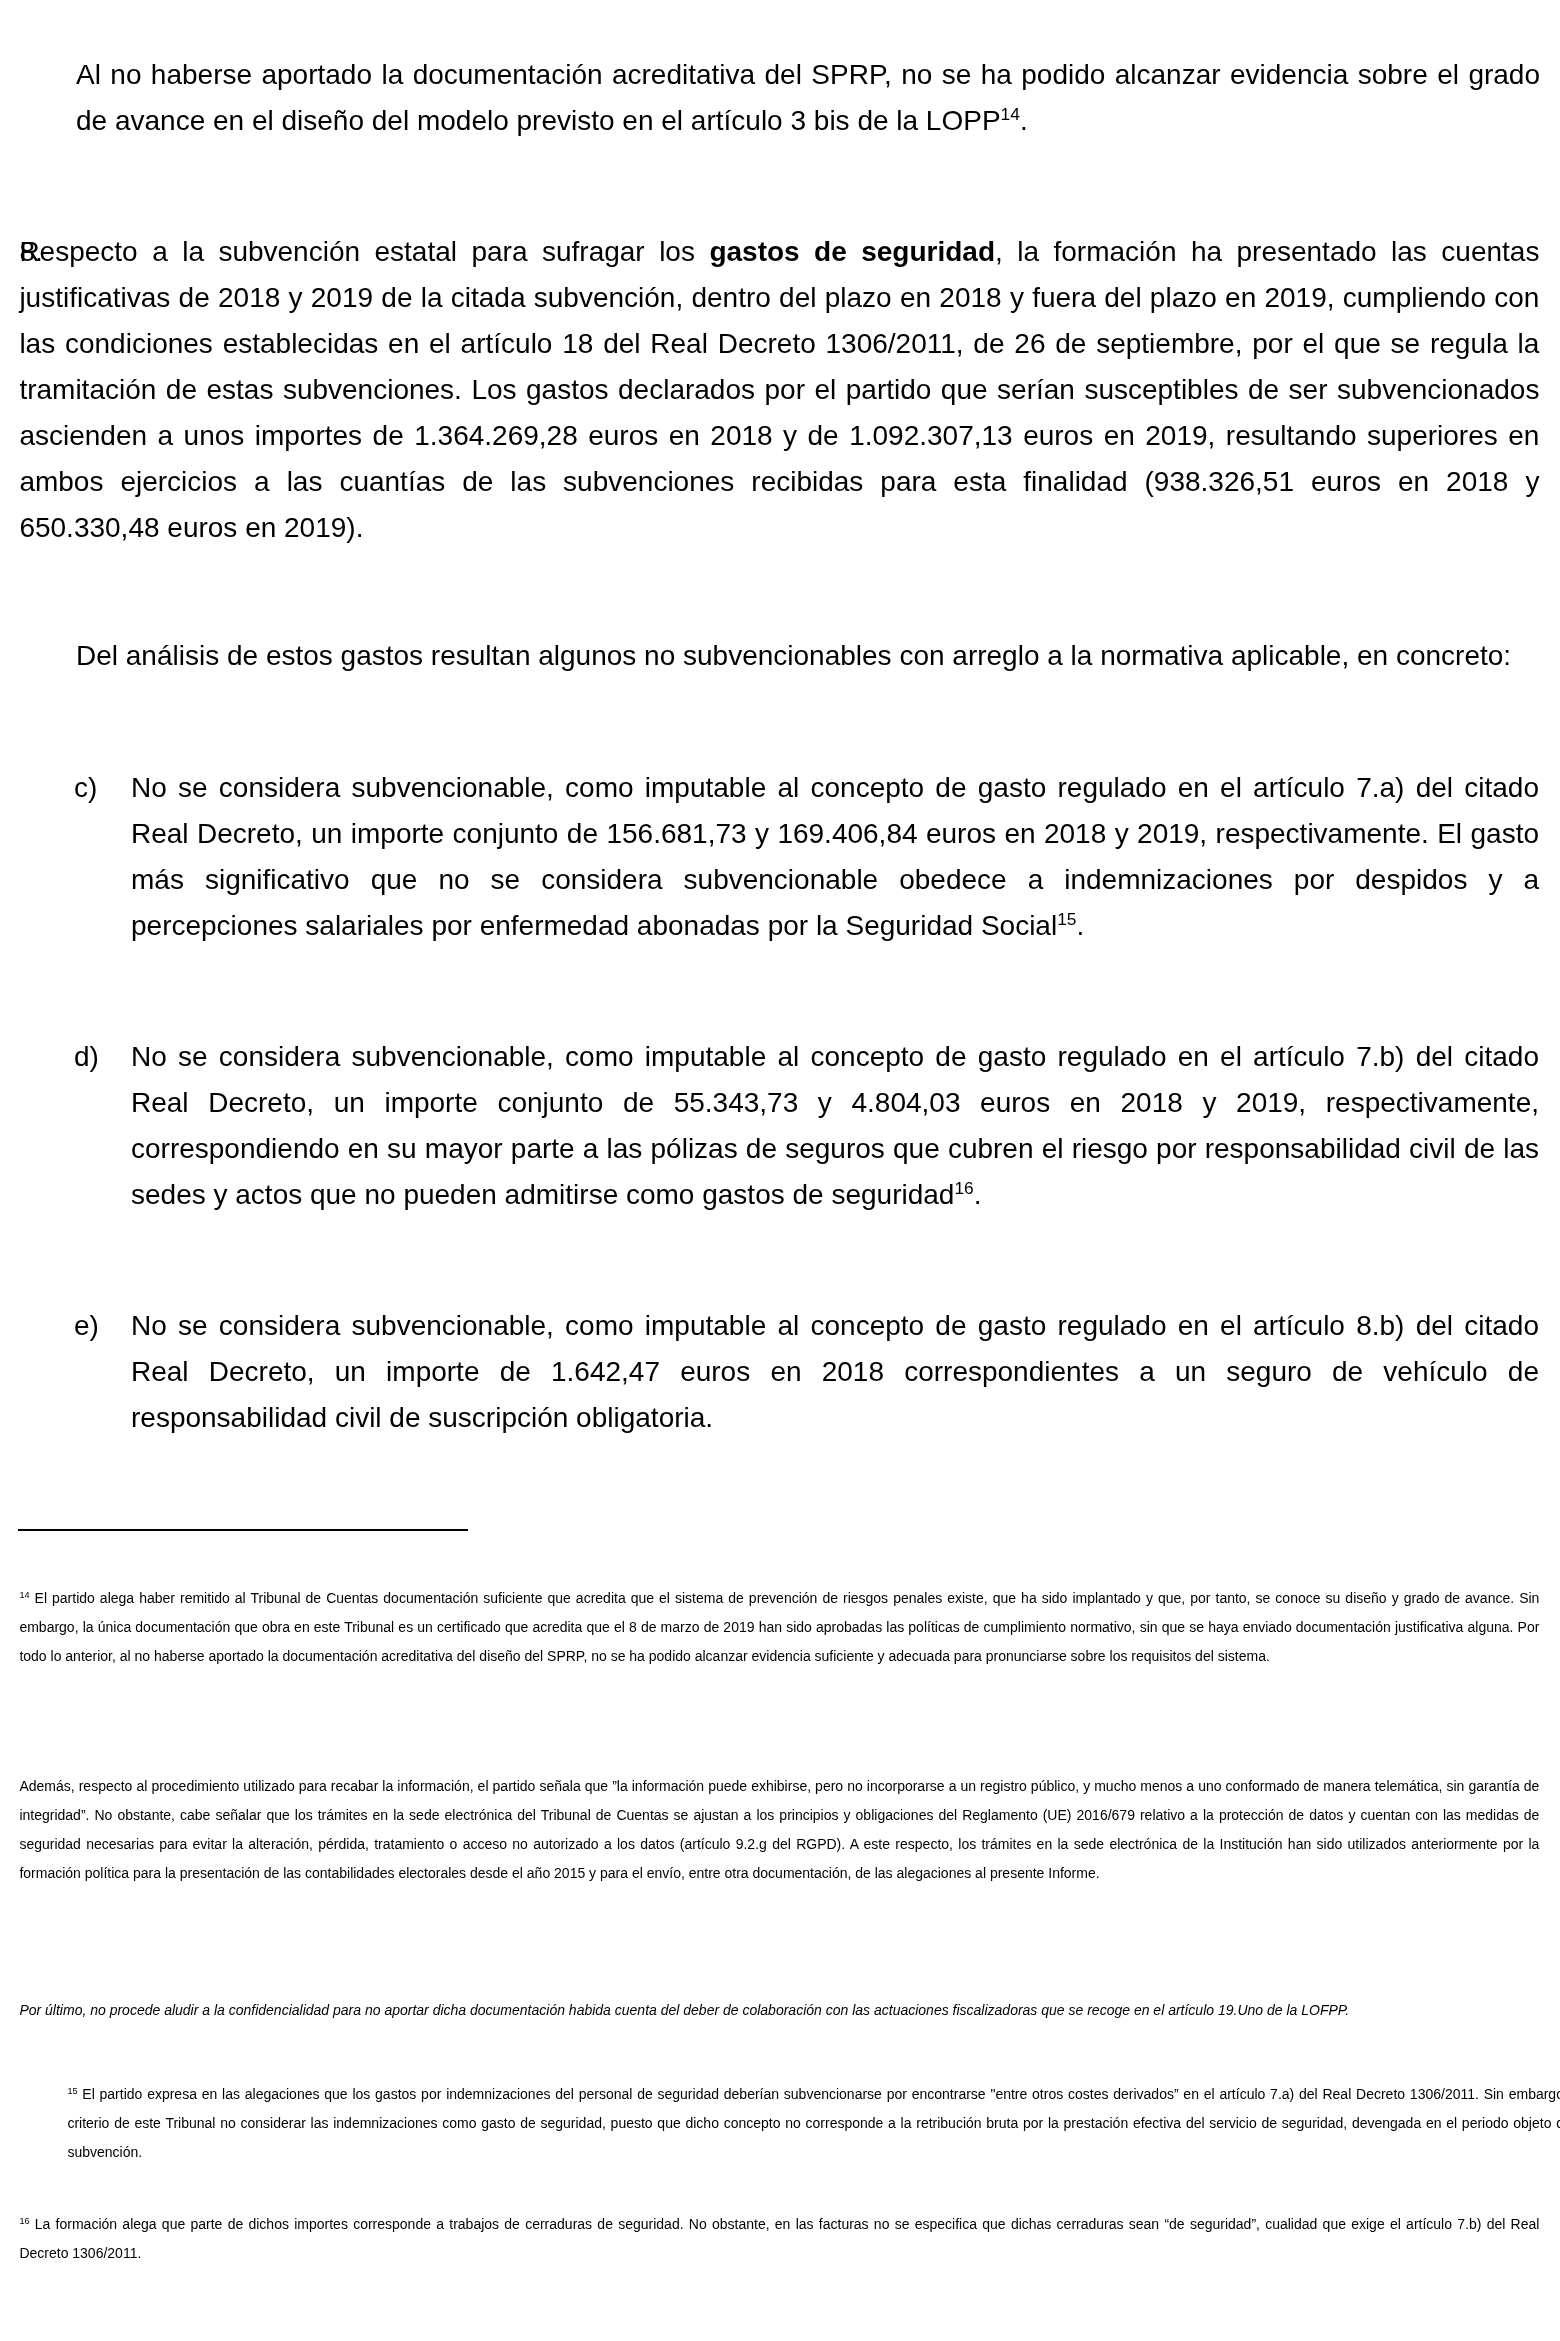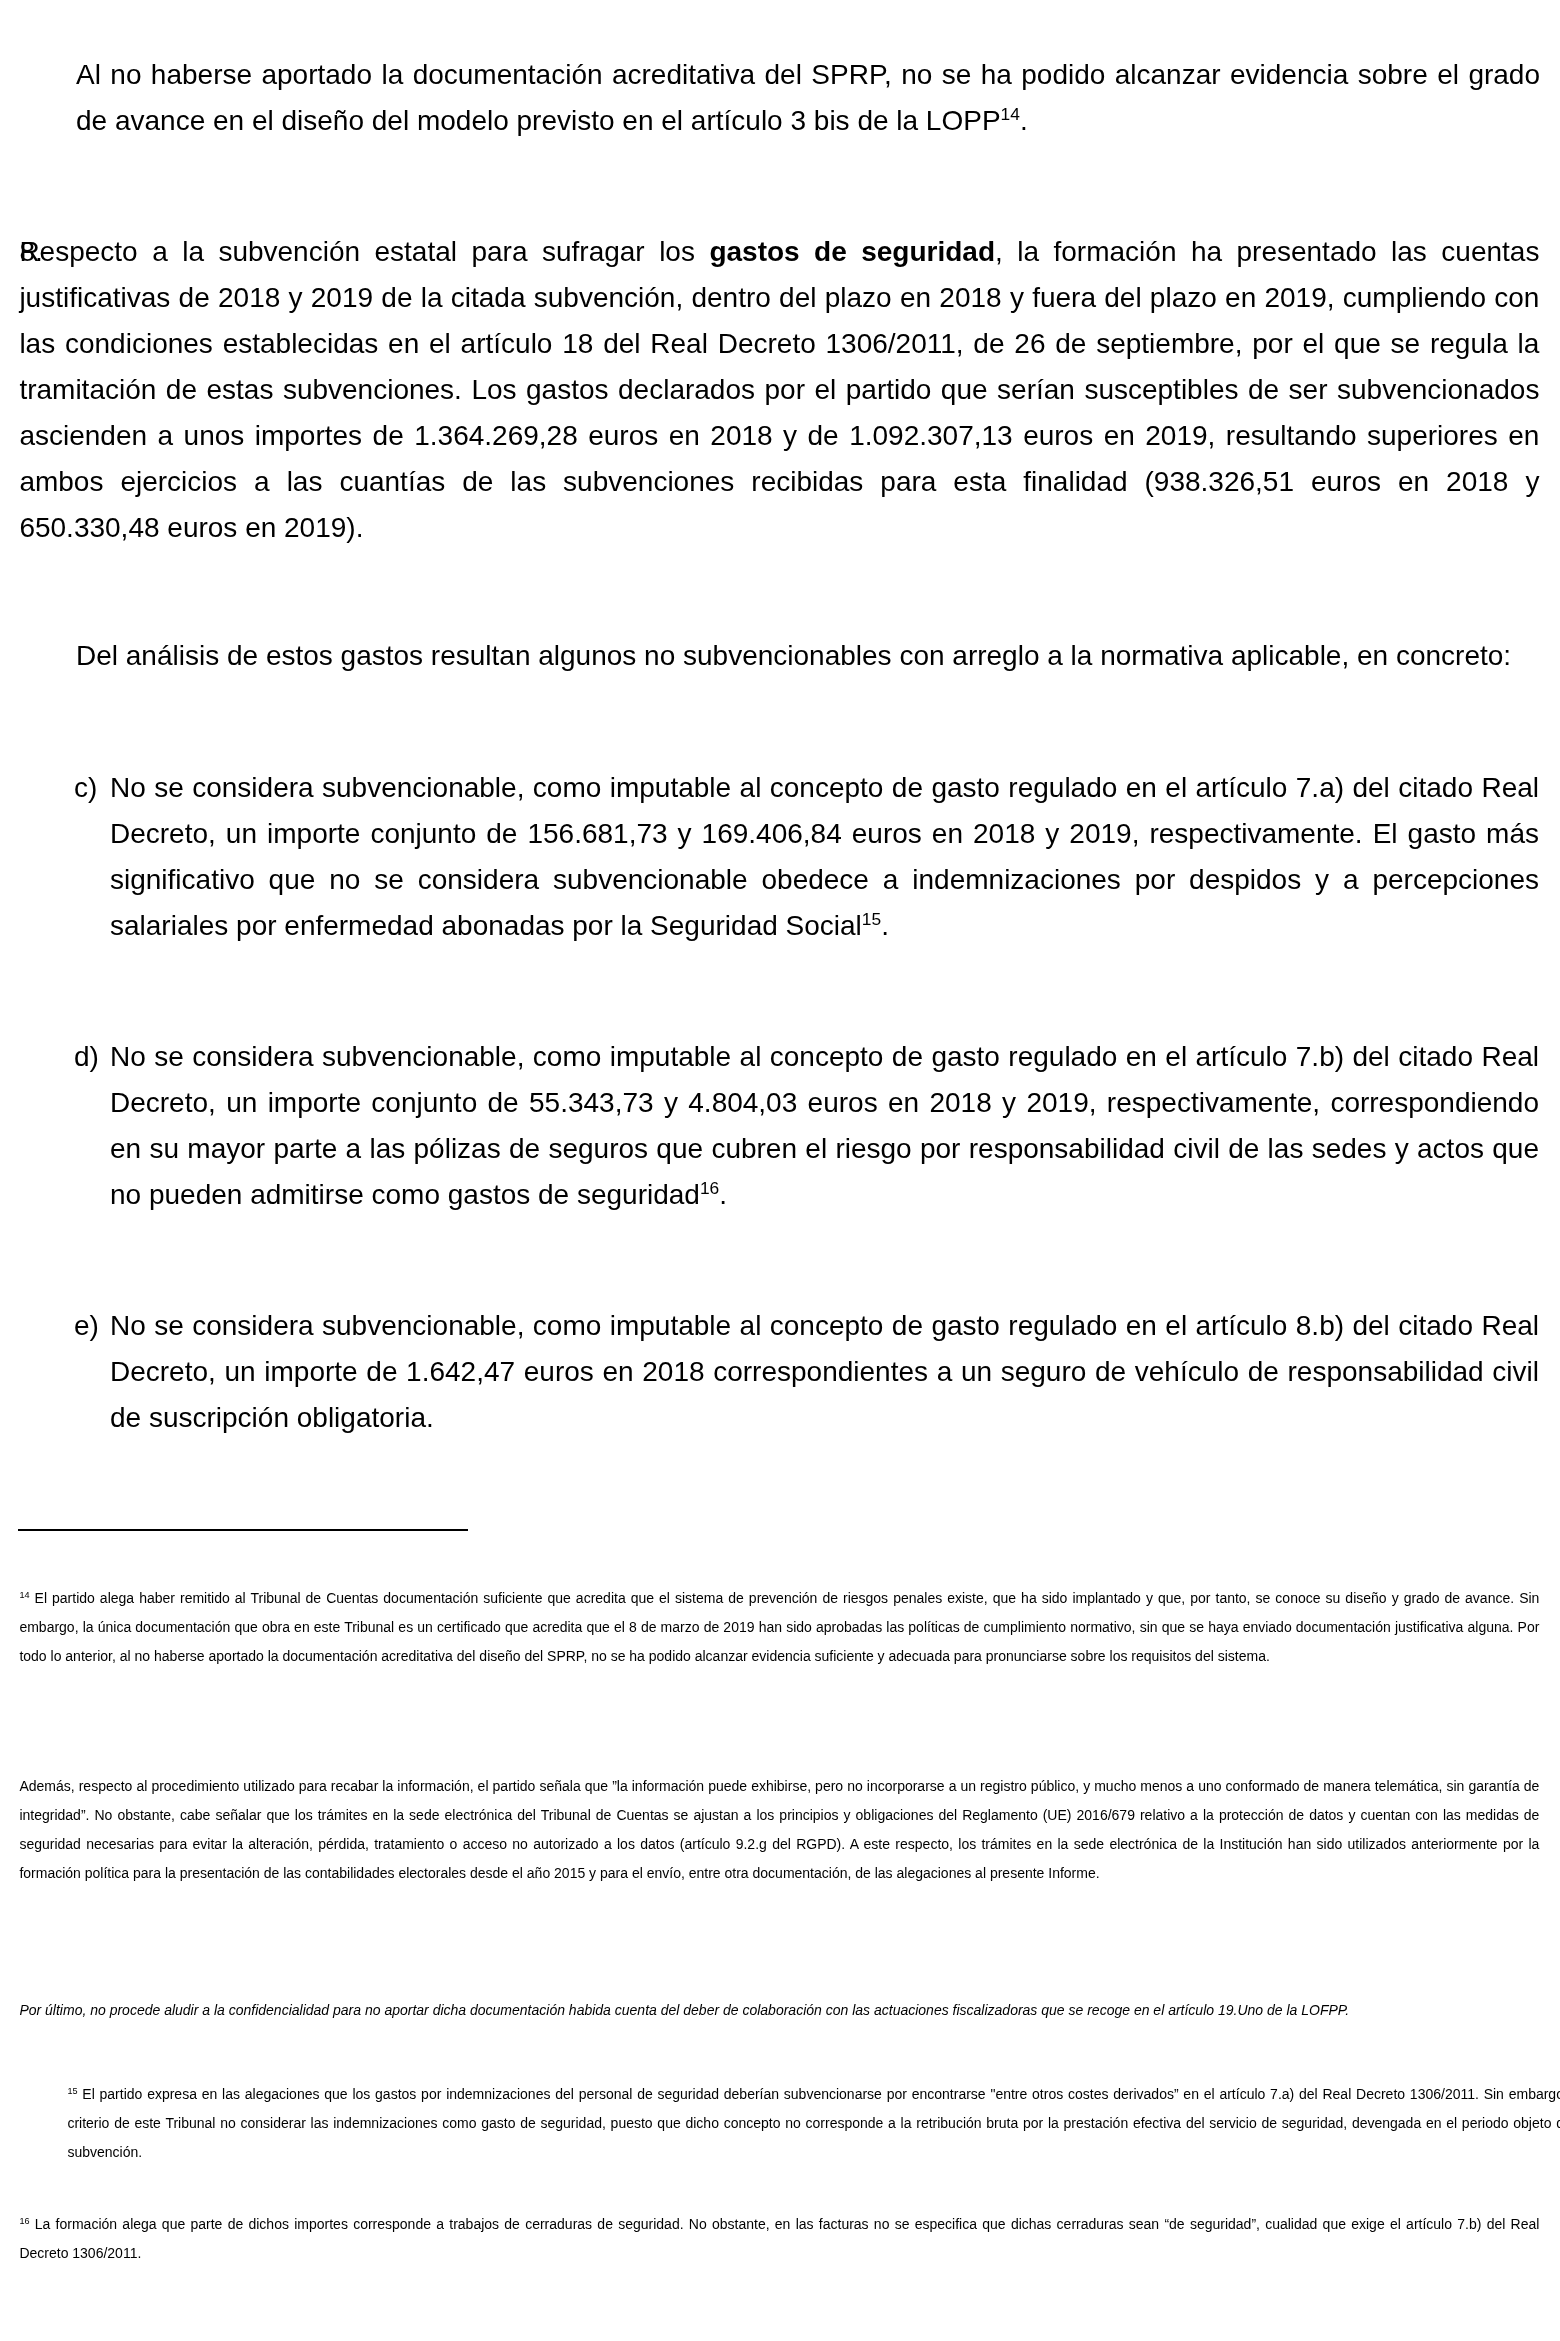--- a/index.html
+++ b/index.html
@@ -5,21 +5,21 @@
   html, body { margin: 0; padding: 0; background: #ffffff; }
   body { width: 1561px; height: 2342px; position: relative; overflow: hidden; color: #000000; font-family: "Liberation Sans", sans-serif; }
   .blk { position: absolute; text-align: justify; }
   .main { font-size: 28px; line-height: 46px; }
   .para { left: 76px; width: 1464px; }
   .list8 { left: 19.4px; width: 1520px; }
   .list8 .marker { position: absolute; left: 0; top: 0; }
   .list8 .body { }
   .sub { left: 74px; width: 1465px; }
   .sub .marker { position: absolute; left: 0; top: 0; }
-  .sub .body { margin-left: 36px; }
+  .sub .body { margin-left: 57px; }
   sup { font-size: 0.62em; line-height: 0; vertical-align: 0.55em; }
   b { font-weight: bold; }
   .sep { position: absolute; left: 17.7px; top: 1529px; width: 450px; height: 1.7px; background: #000000; }
   .fn { left: 19.4px; width: 1520px; font-size: 14px; line-height: 29px; }
   .fn sup { font-size: 0.65em; vertical-align: 0.5em; }
 </style>
 </head>
 <body>
 
 <div class="blk main para" style="top:52px;">

